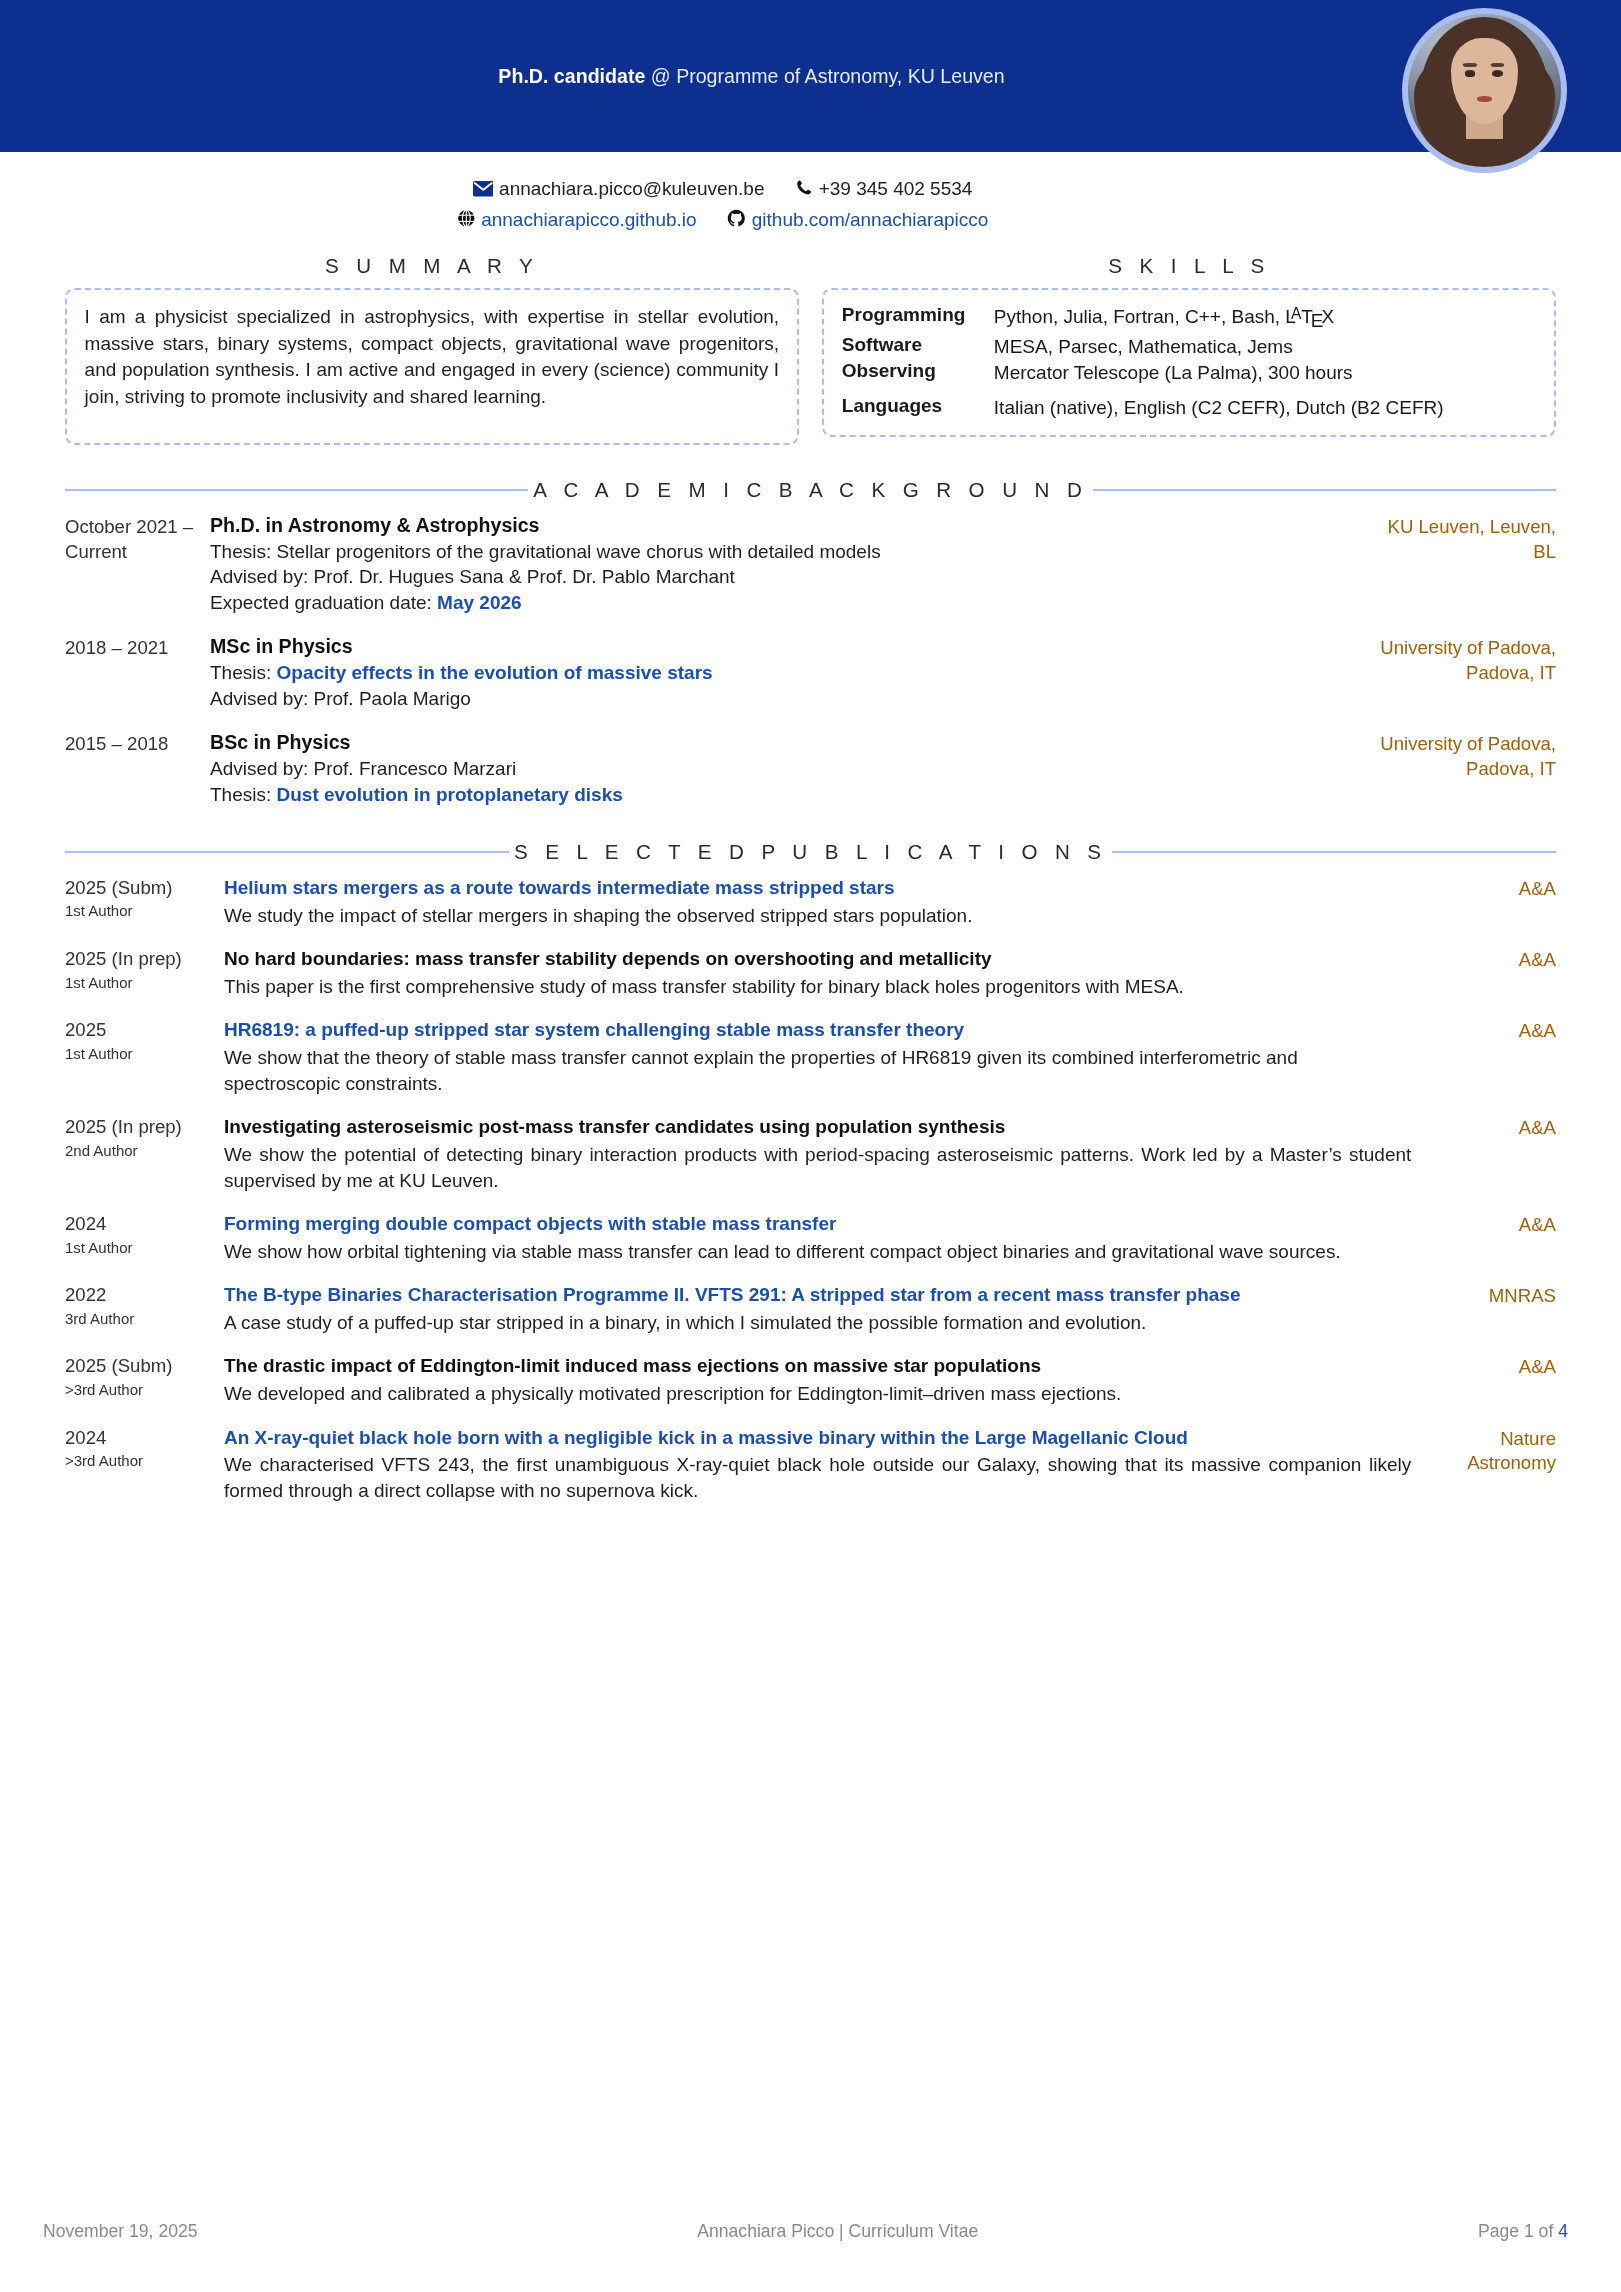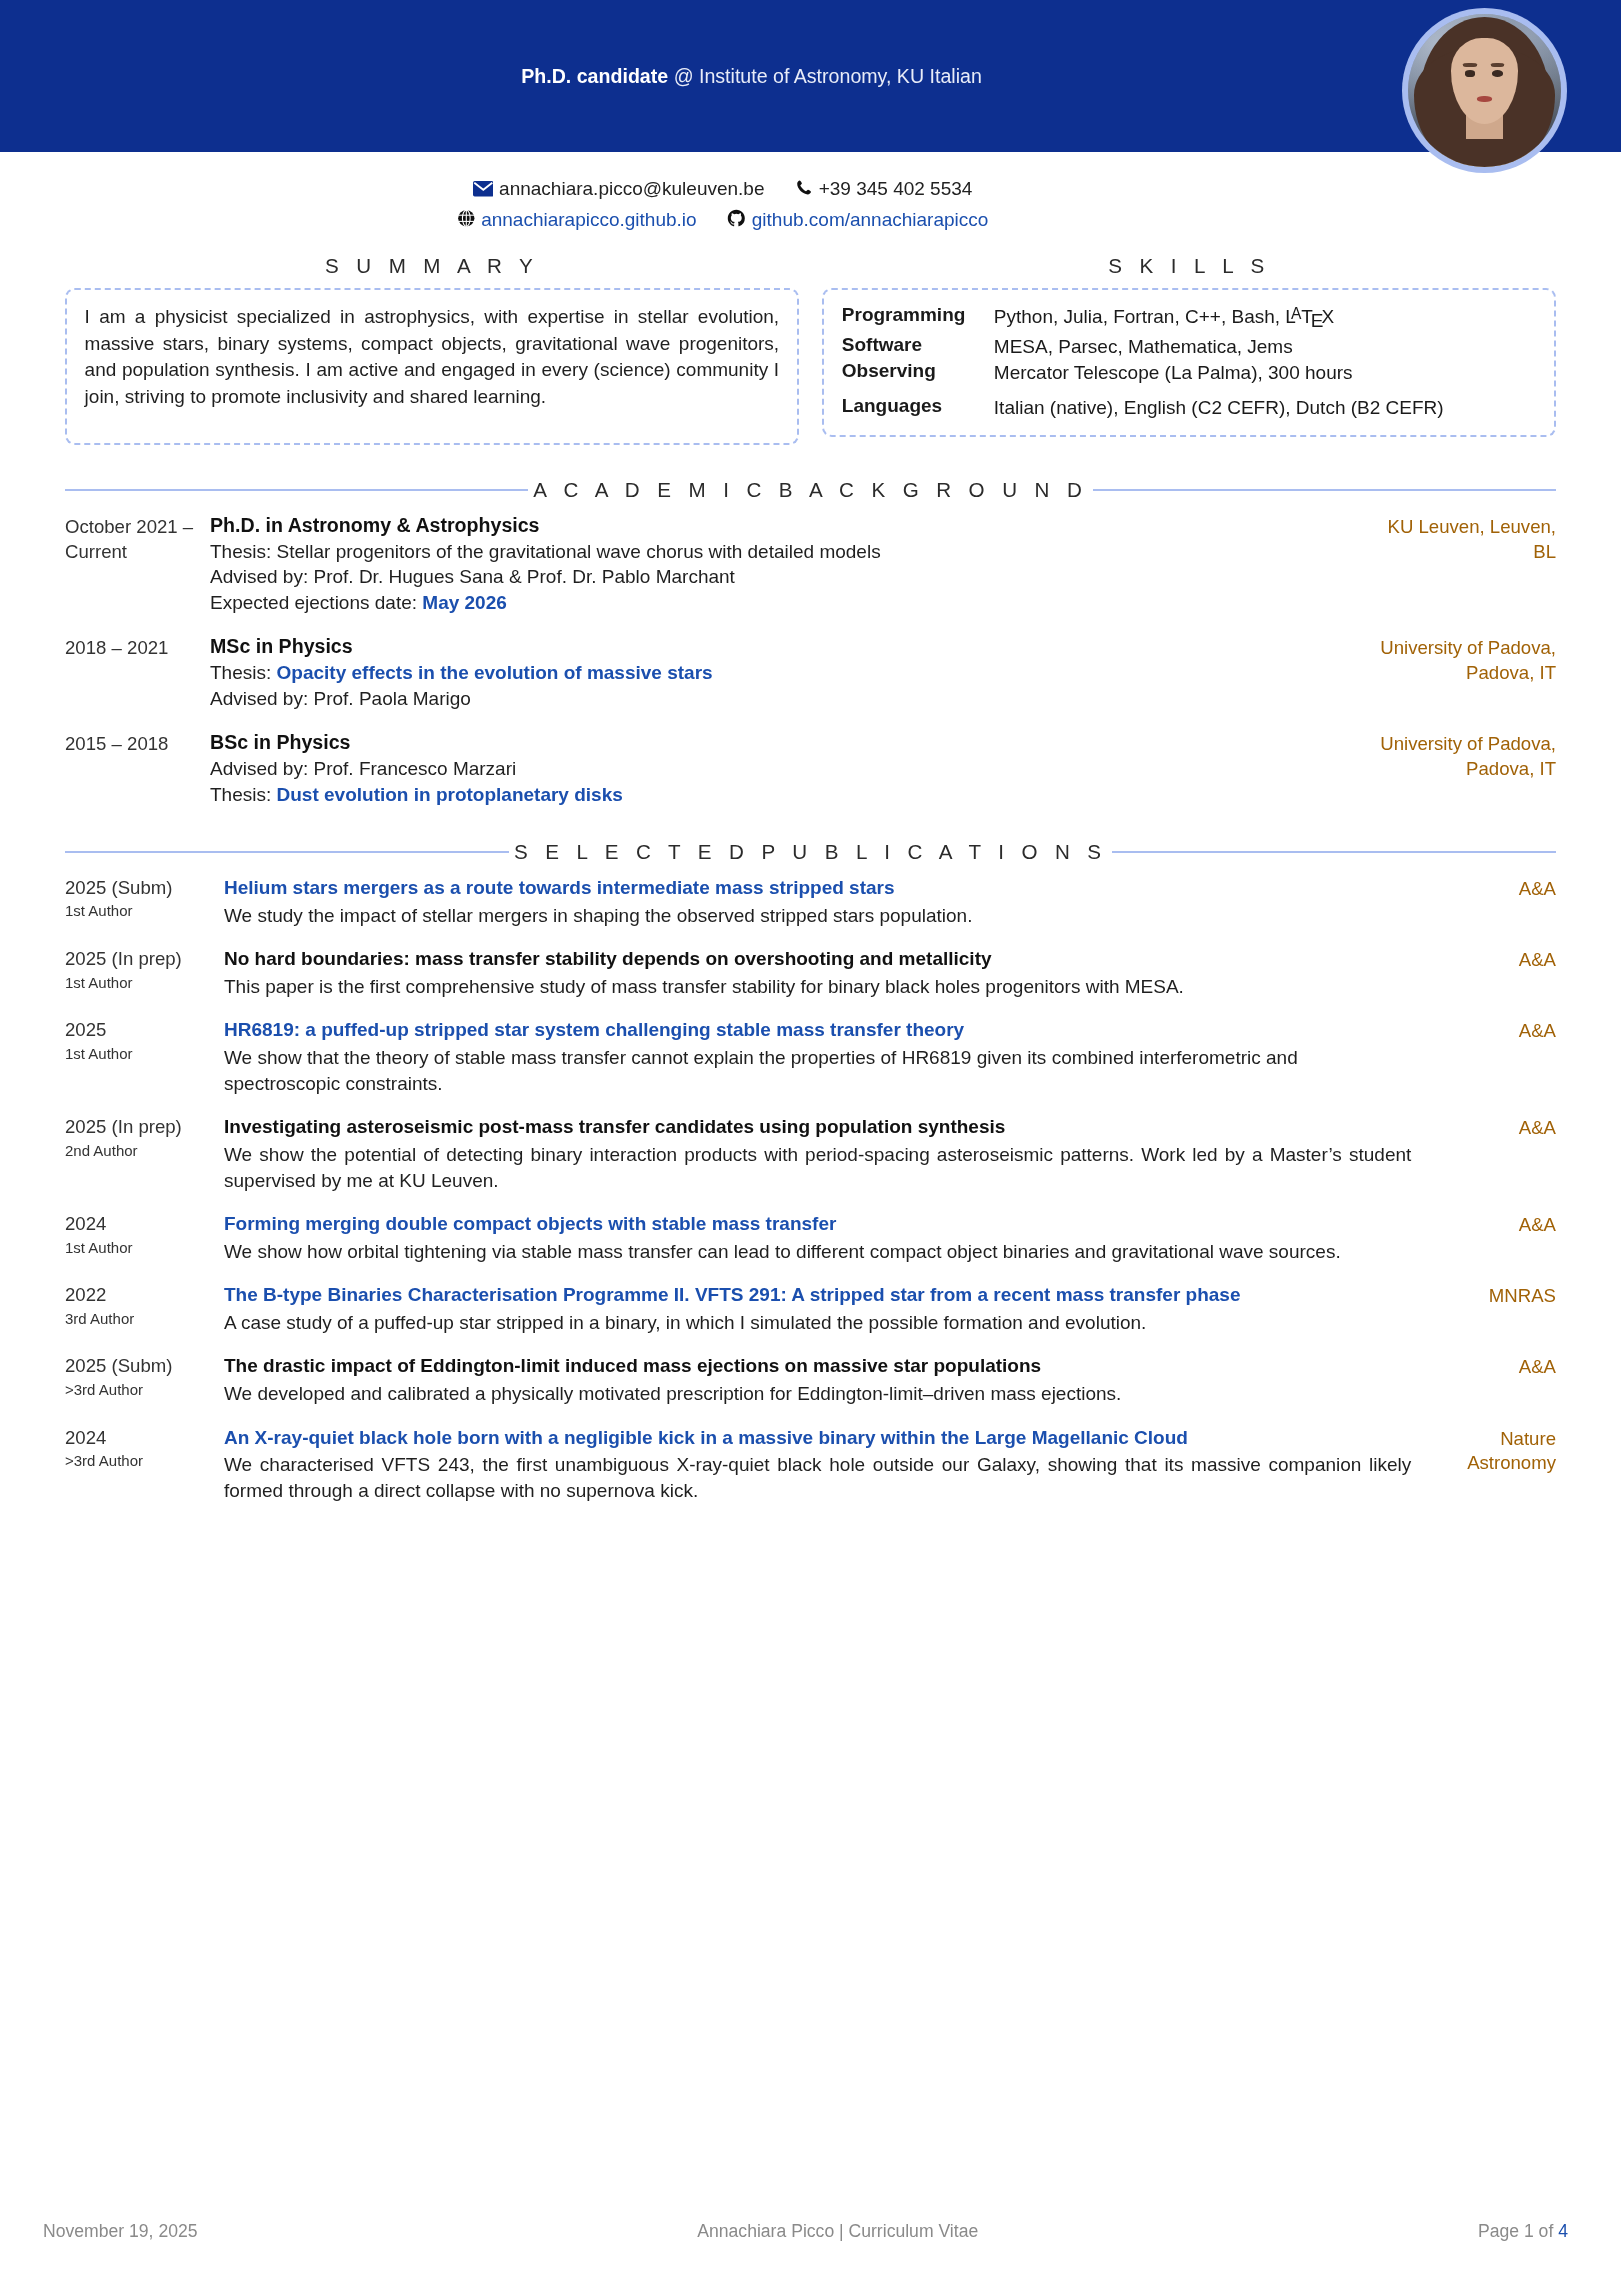--- a/index.html
+++ b/index.html
@@ -234,21 +234,21 @@
   }
   .footer .pg b { color: #1b4fae; font-weight: normal; }
 </style>
 </head>
 <body>
 
 <div class="banner">
   <div class="subtitle">
     <b>Ph.D. candidate</b>
     <span>@</span>
-    <span>Institute of Astronomy, KU Italian</span>
+    <span>Programme of Astronomy, KU Leuven</span>
   </div>
 </div>
 
 <div class="photo-wrap">
   <div class="photo">
     <div class="bg-blur"></div>
     <div class="hair"></div>
     <div class="shirt"></div>
     <div class="hair2"></div>
     <div class="neck"></div>
@@ -346,21 +346,21 @@
 </div>
 
 <div class="entries">
 
   <div class="entry">
     <div class="left">October 2021 – Current</div>
     <div class="mid">
       <div class="edu-title">Ph.D. in Astronomy &amp; Astrophysics</div>
       <div class="edu-line"><span>Thesis: </span><span>Stellar progenitors of the gravitational wave chorus with detailed models</span></div>
       <div class="edu-line">Advised by: Prof. Dr. Hugues Sana &amp; Prof. Dr. Pablo Marchant</div>
-      <div class="edu-line"><span>Expected ejections date: </span><span class="blue-b">May 2026</span></div>
+      <div class="edu-line"><span>Expected graduation date: </span><span class="blue-b">May 2026</span></div>
     </div>
     <div class="right">KU Leuven, Leuven, BL</div>
   </div>
 
   <div class="entry">
     <div class="left">2018 – 2021</div>
     <div class="mid">
       <div class="edu-title">MSc in Physics</div>
       <div class="edu-line"><span>Thesis: </span><span class="blue-b">Opacity effects in the evolution of massive stars</span></div>
       <div class="edu-line">Advised by: Prof. Paola Marigo</div>

